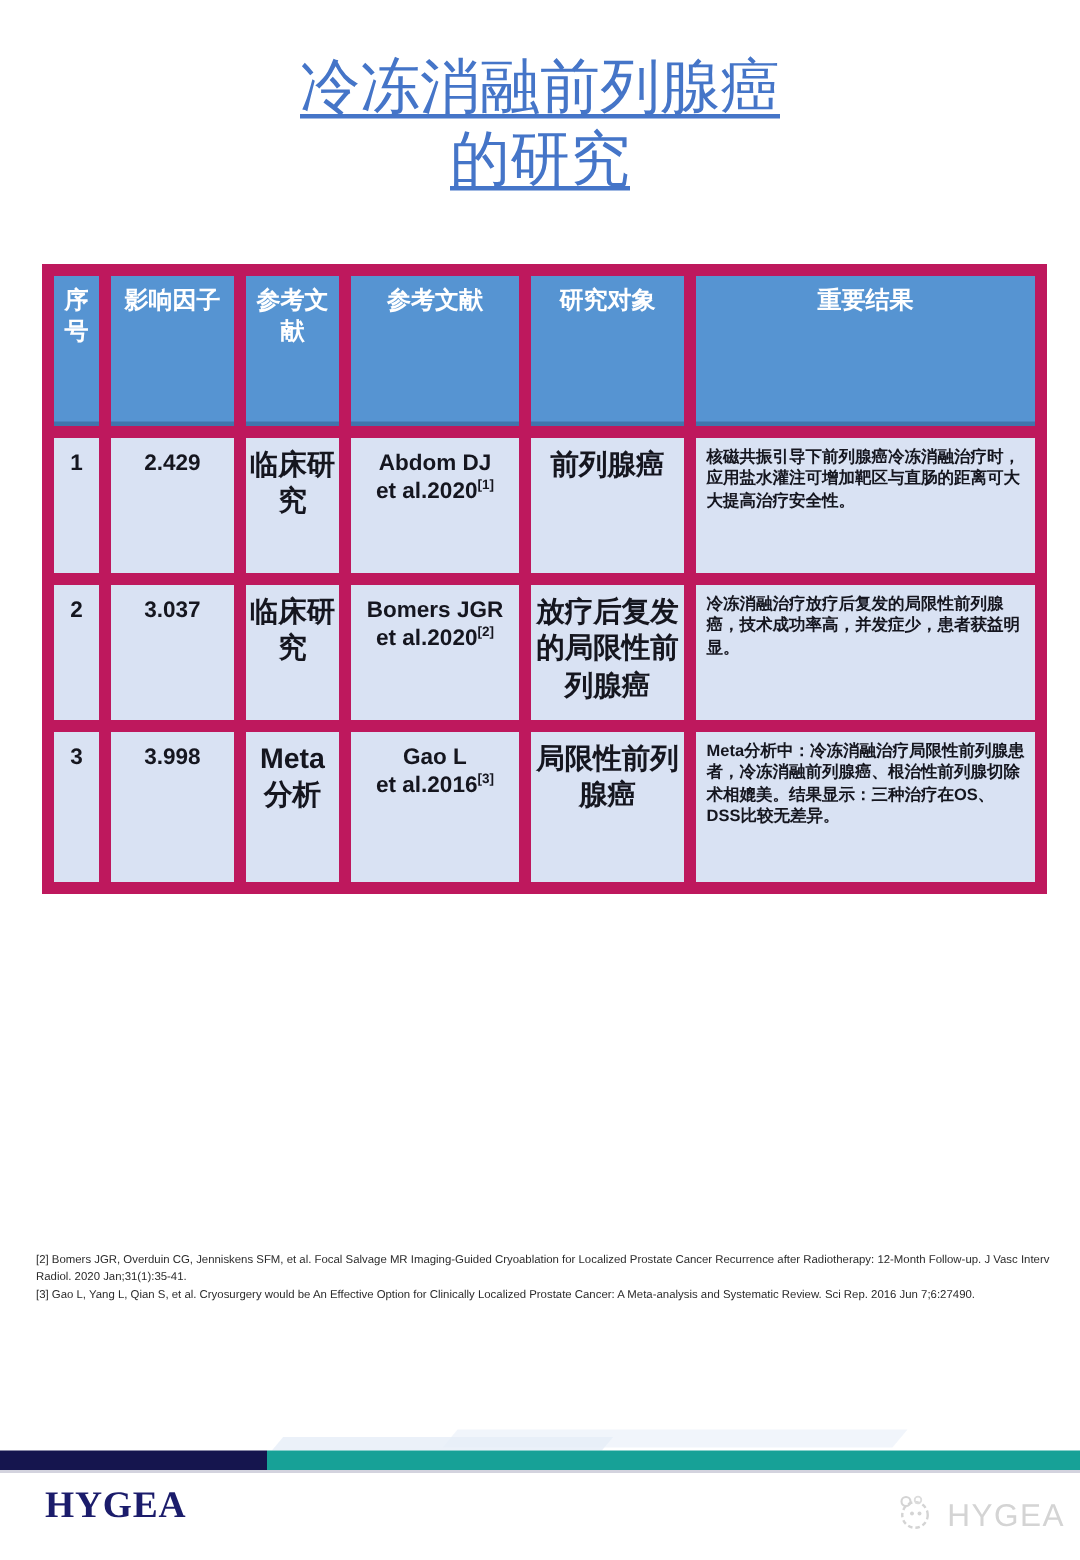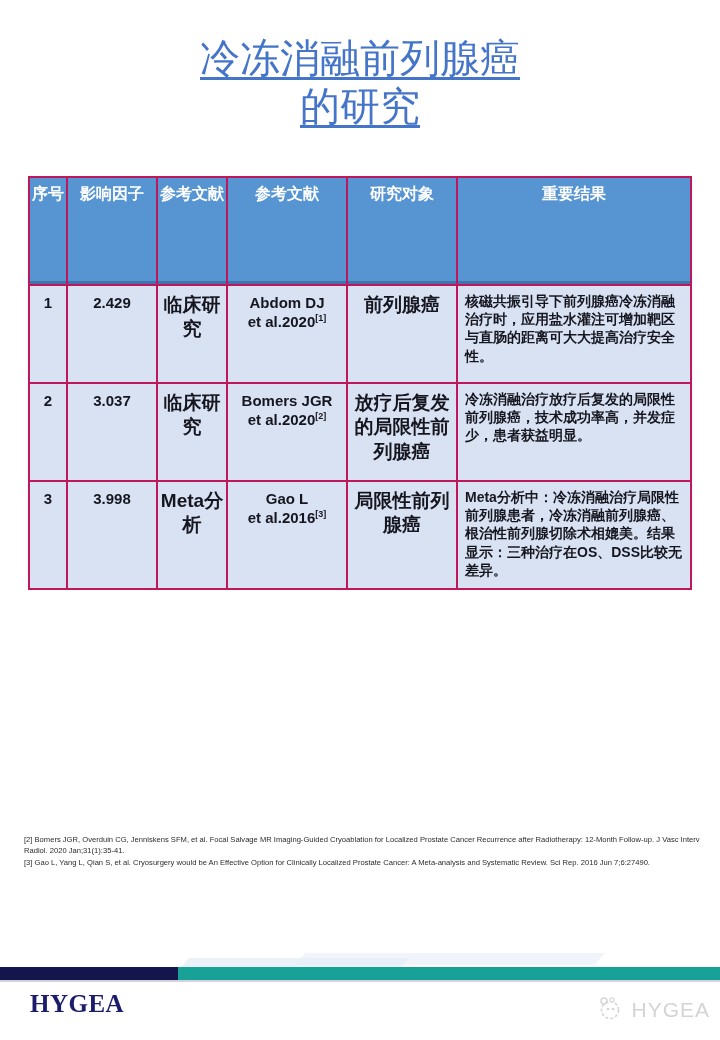--- a/index.html
+++ b/index.html
@@ -18,38 +18,38 @@
   }
   .title .t-line {
     text-decoration:underline;
     text-decoration-thickness:3px;
     text-underline-offset:5px;
   }
 
   
   .tbl-wrap { position:absolute; left:28px; top:176px; }
   table { border-collapse:collapse; table-layout:fixed; width:662px; }
-  th, td { border:2px solid #be185d; }
+  th, td { border:8px solid #be185d; }
   thead th {
     background:#5694d2; color:#ffffff;
     font-size:16px; font-weight:bold;
     vertical-align:top; text-align:center;
     padding:6px 2px; height:108px;
     box-shadow: inset 0 -3px 0 rgba(26,58,104,0.35);
   }
   tbody td {
     background:#d9e2f3; color:#15161f;
     font-weight:bold; vertical-align:top; text-align:center;
     padding:7px 2px; font-size:15px; line-height:1.28;
   }
   tr.r1 td { height:98px; }
   tr.r2 td { height:98px; }
   tr.r3 td { height:108px; }
   td.c-type, td.c-subject { font-size:19px; }
-  td.c-result { text-align:left; padding:6px 6px 6px 7px; font-size:14px; line-height:1.3; }
+  td.c-result { text-align:left; padding:6px 6px 6px 7px; font-size:11px; line-height:1.3; }
   sup { font-size:9px; }
 
   
   .footnotes {
     position:absolute; left:24px; top:834px; width:678px;
     font-size:7.6px; line-height:1.5; color:#2b2b2b;
   }
 
   
   .deco-streak1 {

